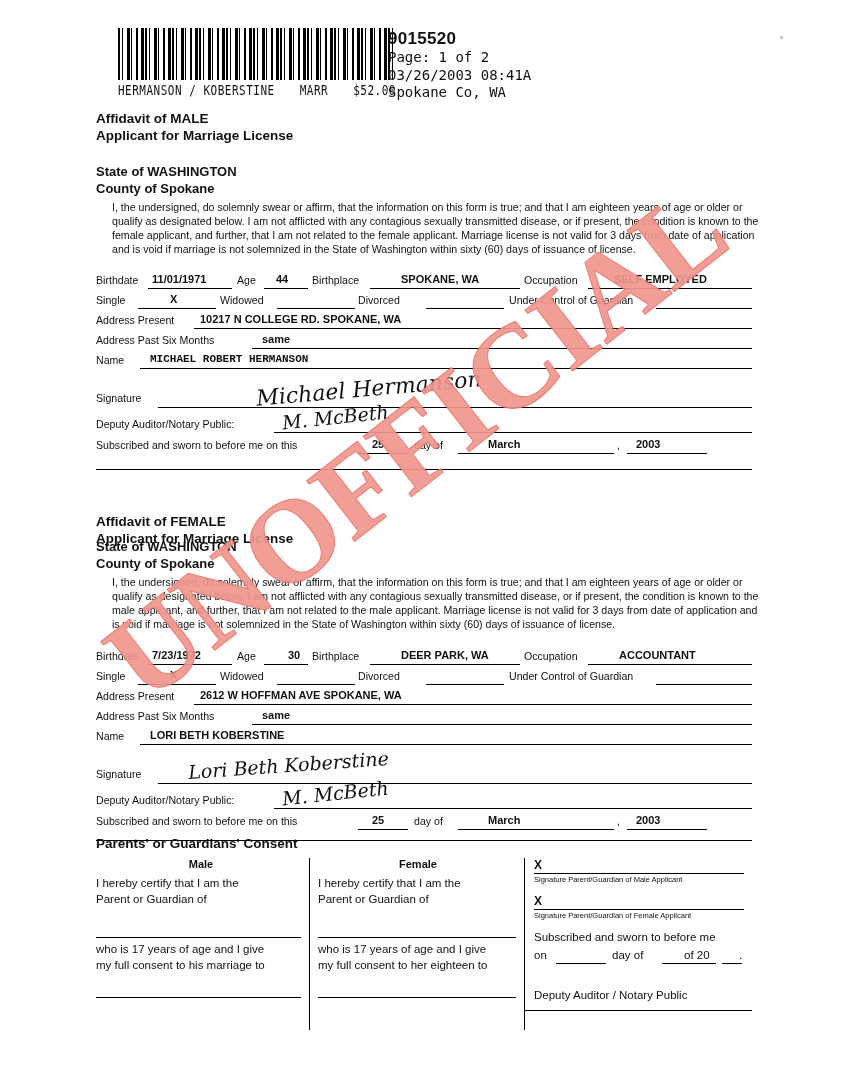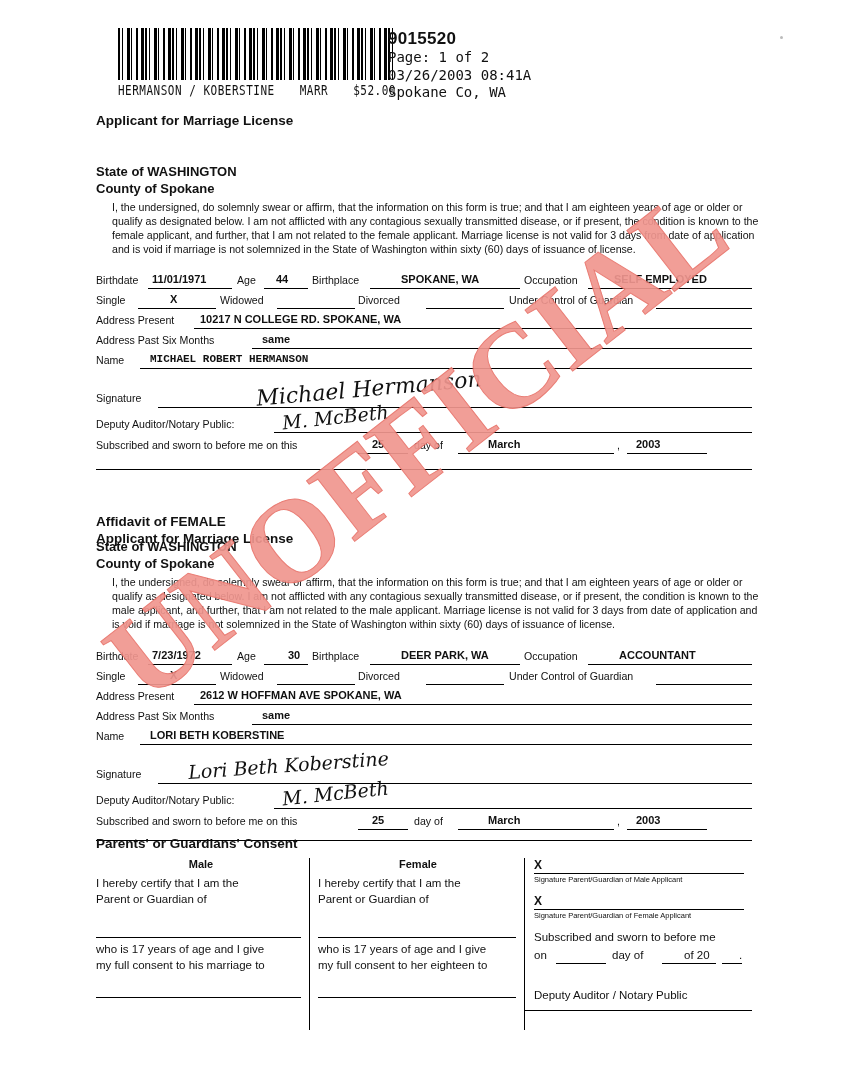--- a/index.html
+++ b/index.html
@@ -90,20 +90,21 @@
     </div>
 
     <div class="meta">
       <div class="docnum">9015520</div>
       <div class="mono">Page:   1 of 2</div>
       <div class="mono">03/26/2003  08:41A</div>
       <div class="mono">Spokane Co, WA</div>
     </div>
 
     <div style="position:absolute;left:8px;top:93px;width:656px;">
+      <div class="h-title">Affidavit of MALE</div>
       <div class="h-sub" style="margin-top:2px;">Applicant for Marriage License</div>
     </div>
 
     <div style="position:absolute;left:8px;top:146px;width:656px;">
       <div class="h-state">State of WASHINGTON</div>
       <div class="h-state" style="margin-top:2px;">County of Spokane</div>
     </div>
 
     <div class="body-text" style="position:absolute;left:8px;top:183px;width:655px;">I, the undersigned, do solemnly swear or affirm, that the information on this form is true; and that I am eighteen years of age or older or qualify as designated below.  I am not afflicted with any contagious sexually transmitted disease, or if present, the condition is known to the female applicant, and further, that I am not related to the female applicant.  Marriage license is not valid for 3 days from date of application and is void if marriage is not solemnized in the State of Washington within sixty (60) days of issuance of license.</div>
 

